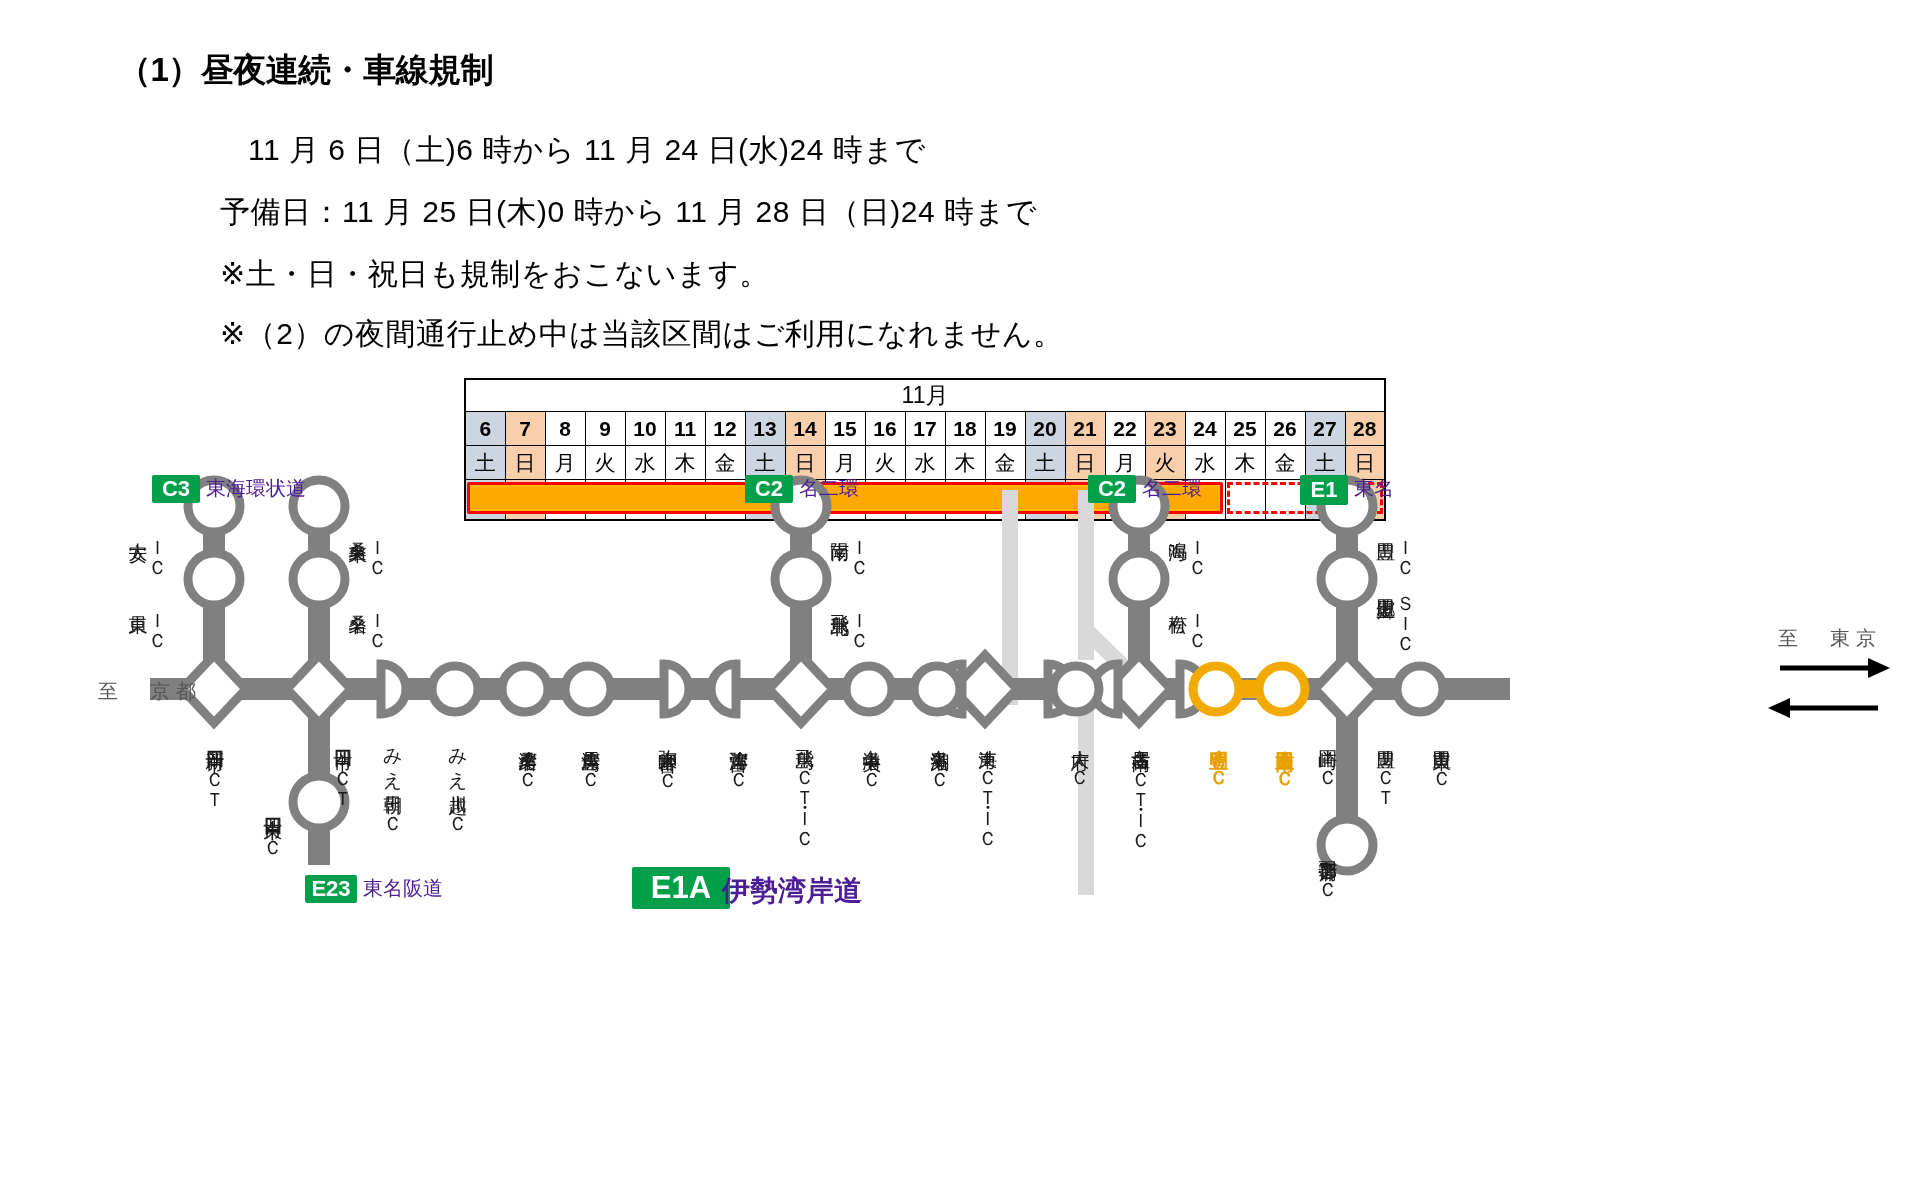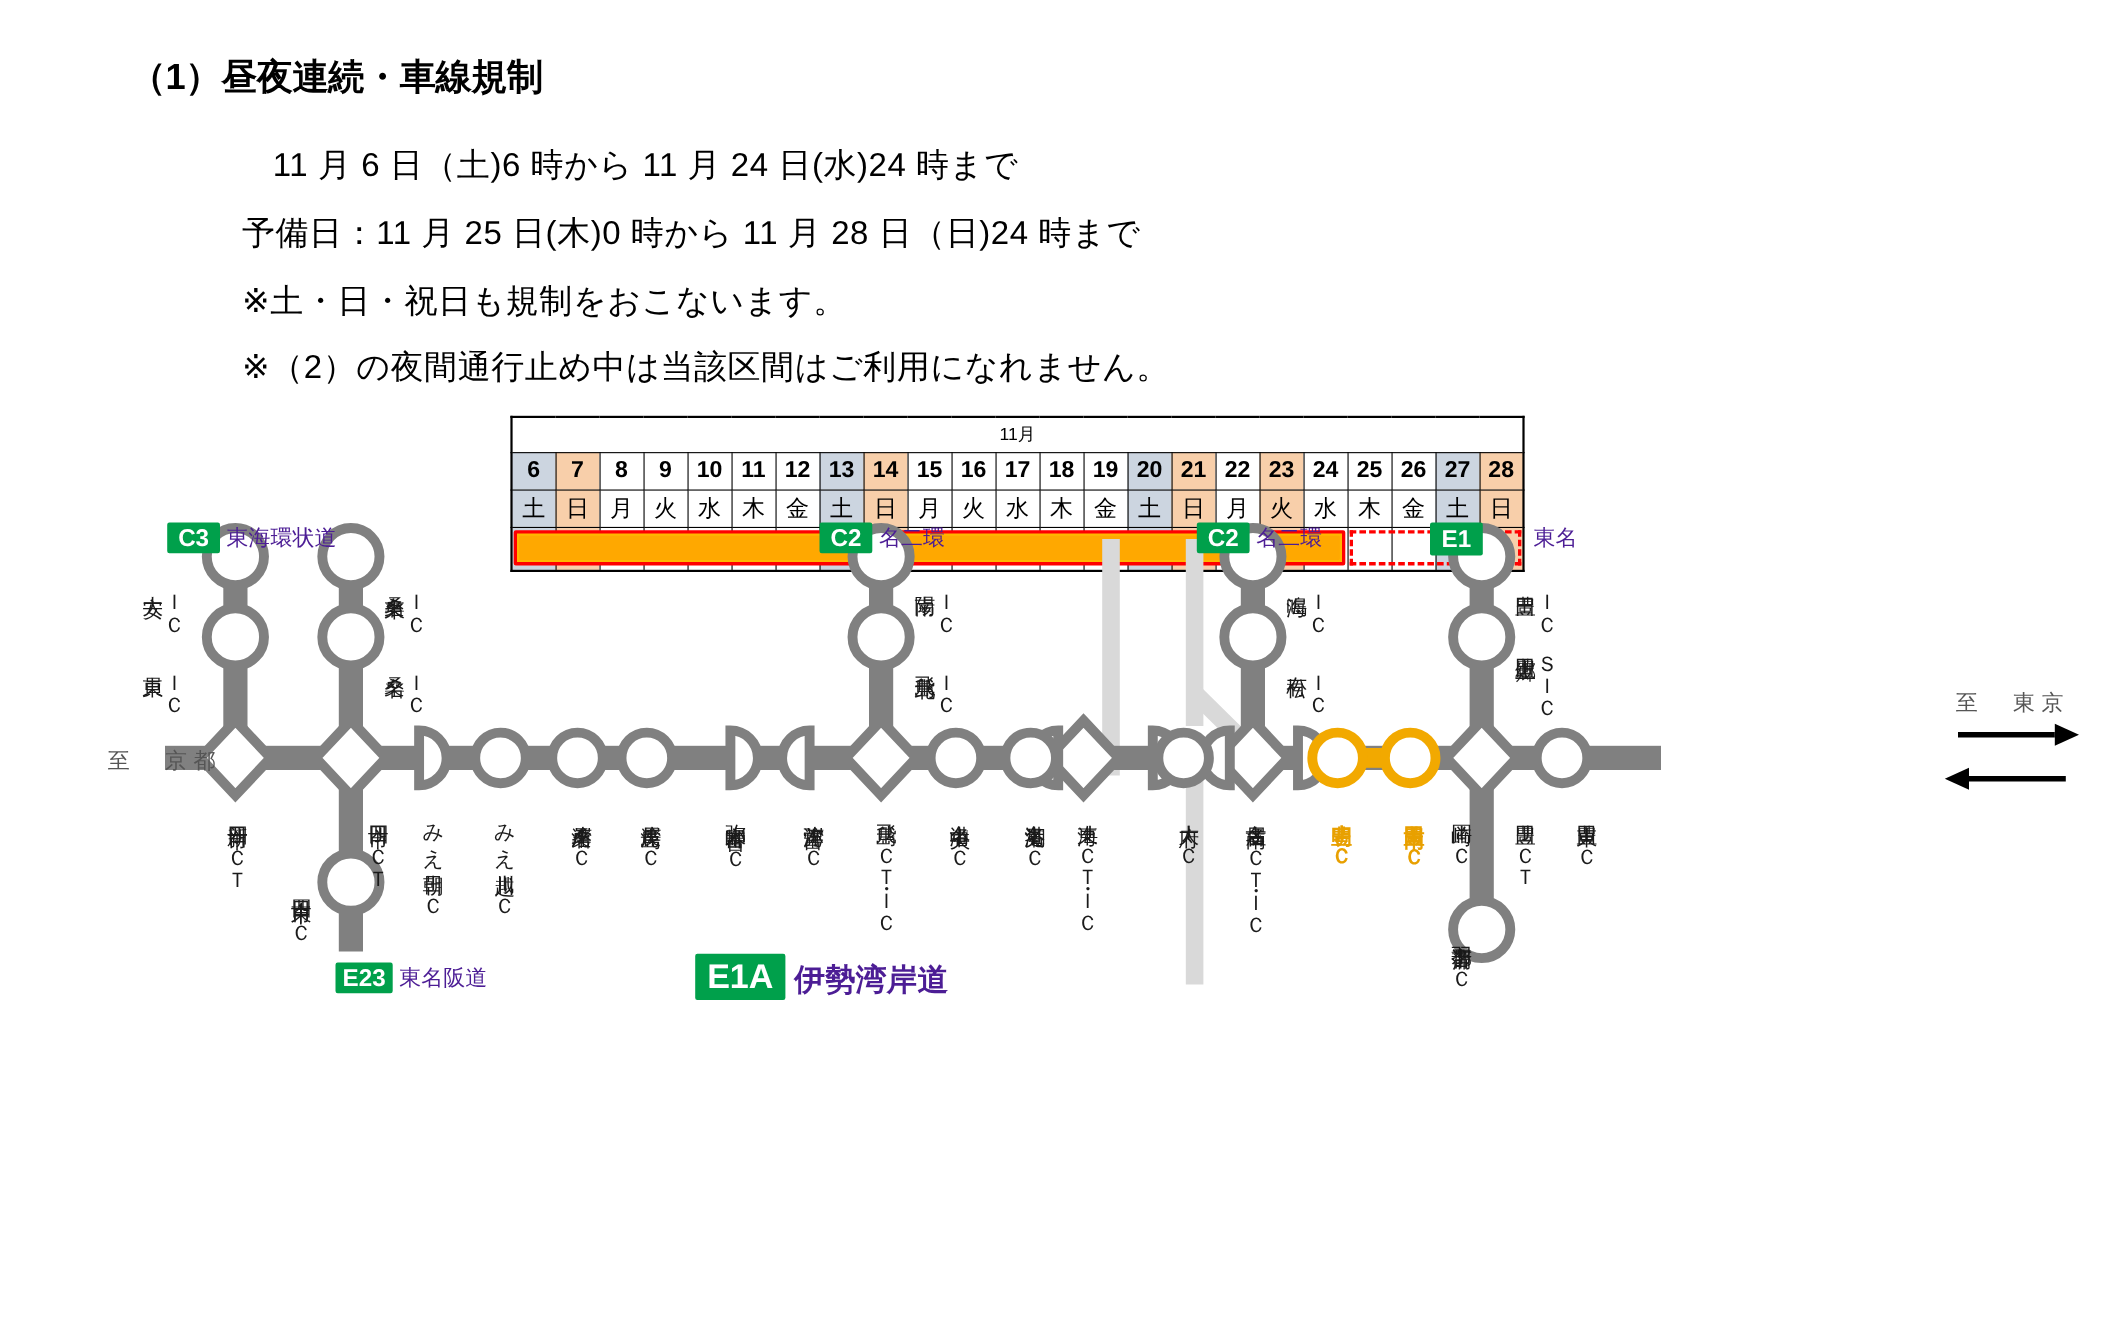--- a/index.html
+++ b/index.html
@@ -36,21 +36,21 @@
   }
   .cal td{
     border:1px solid #000;
     text-align:center;
     font-size:19px;
     color:#000;
     padding:0;
     box-sizing:border-box;
   }
   .cal .monthrow td{
-    height:32px;font-size:16px;border-left:none;border-right:none;
+    height:32px;font-size:23px;border-left:none;border-right:none;
     border-top:none;
     margin-left:32px;
   }
   .cal .daynum td{width:40px;height:34px;font-weight:bold;font-size:21px;}
   .cal .dayname td{width:40px;height:34px;font-size:21px;}
   .cal .barrow td{height:40px;}
   .sat{background:#ccd5e0;}
   .sun{background:#f8cfaa;}
   .wk{background:#ffffff;}
 
@@ -296,26 +296,26 @@
     <div class="rbadge" style="left:152px;top:-70px;width:48px;height:28px;">C3</div>
     <div class="rname" style="left:206px;top:-70px;">東海環状道</div>
 
     <div class="rbadge" style="left:745px;top:-70px;width:48px;height:28px;">C2</div>
     <div class="rname" style="left:799px;top:-70px;">名二環</div>
 
     <div class="rbadge" style="left:1088px;top:-70px;width:48px;height:28px;">C2</div>
     <div class="rname" style="left:1142px;top:-70px;">名二環</div>
 
     <div class="rbadge" style="left:1300px;top:-70px;width:48px;height:30px;">E1</div>
-    <div class="rname" style="left:1354px;top:-70px;margin-left:40px;">東名</div>
+    <div class="rname" style="left:1354px;top:-70px;">東名</div>
 
     <div class="rbadge" style="left:305px;top:330px;width:52px;height:28px;">E23</div>
     <div class="rname" style="left:363px;top:330px;">東名阪道</div>
 
-    <div class="rbadge big" style="left:632px;top:322px;width:82px;height:42px;">E1A</div>
+    <div class="rbadge big" style="left:632px;top:322px;width:98px;height:42px;">E1A</div>
     <div class="rname big" style="left:722px;top:327px;">伊勢湾岸道</div>
 
     <div class="toLabel" style="left:62px;top:133px;margin-left:36px;">至　京都</div>
     <div class="toLabel" style="left:1778px;top:80px;">至　東京</div>
 
     <div class="vpair" style="left:128px;top:-18px;">
       <span class="vlabel">ＩＣ</span>
       <span class="vlabel">大安</span>
     </div>
     <div class="vpair" style="left:128px;top:55px;">

